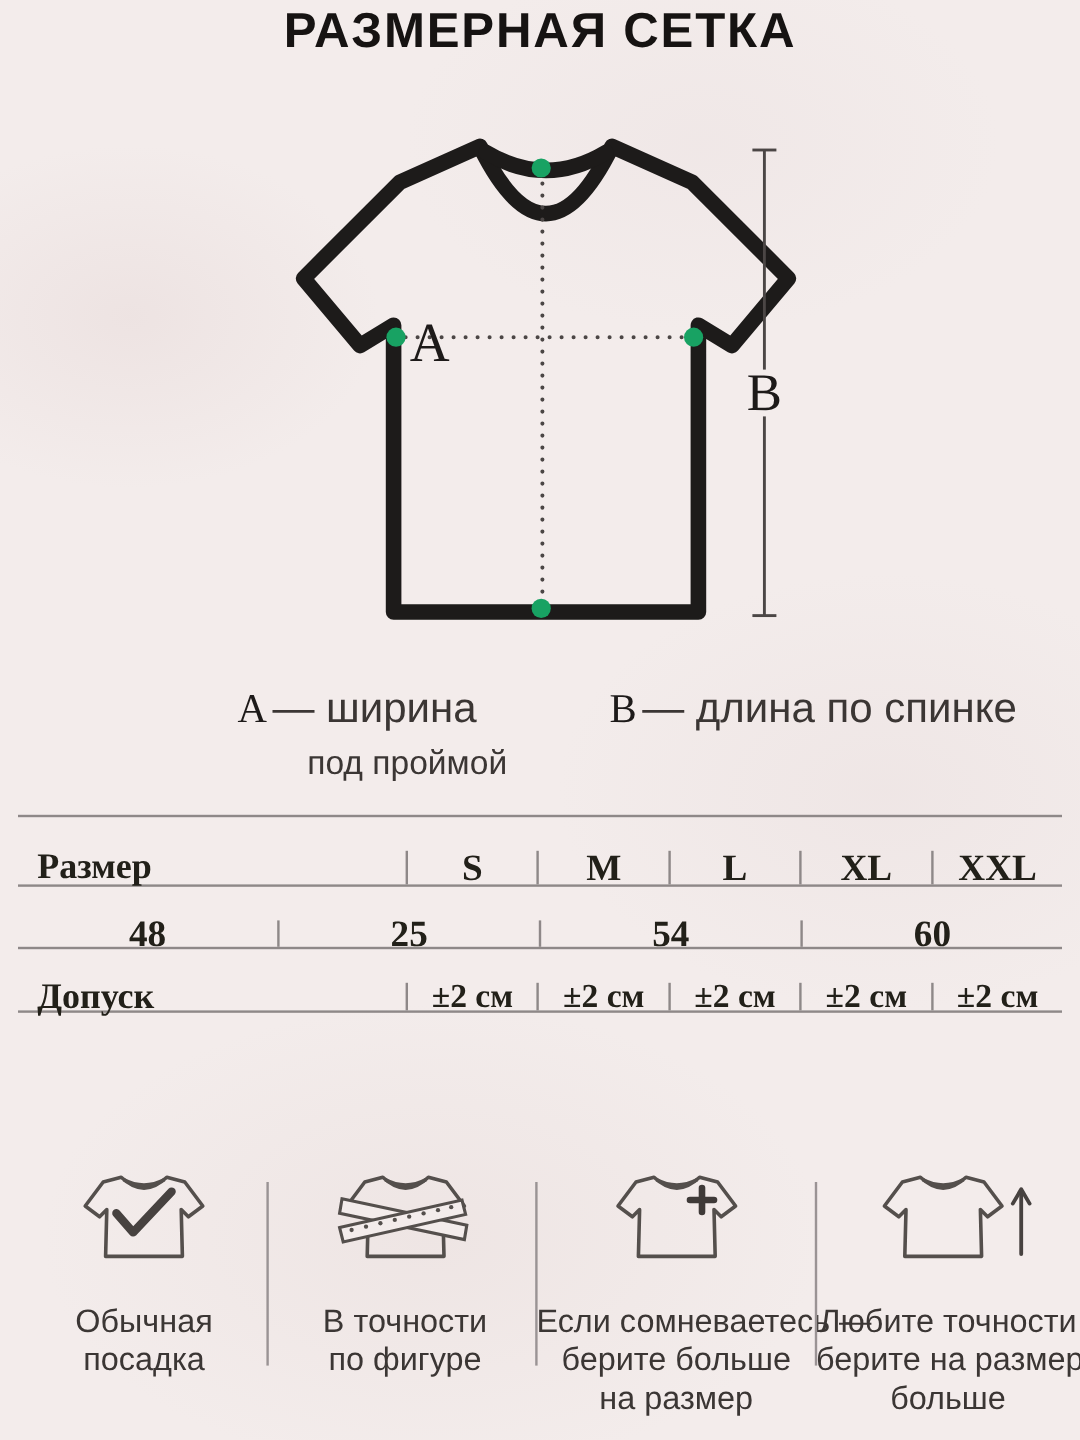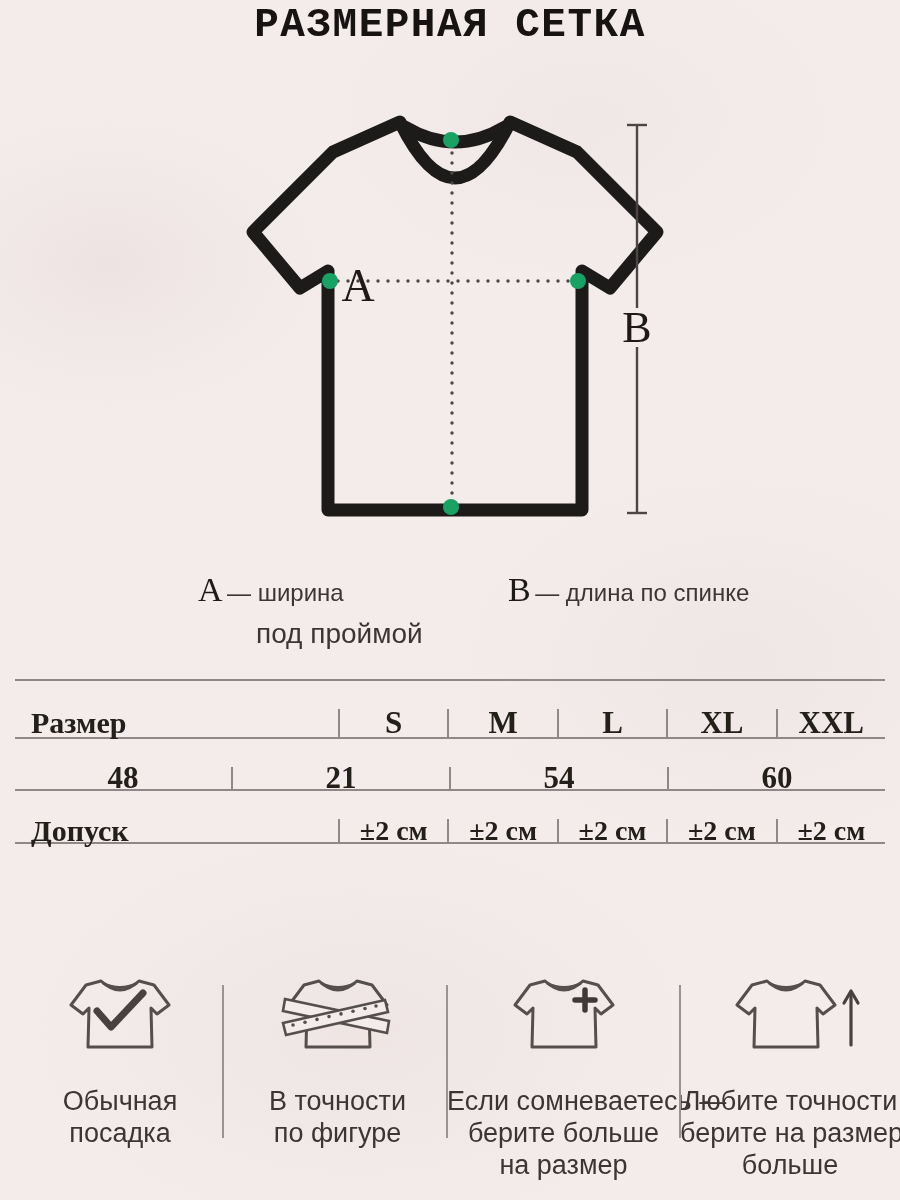--- a/index.html
+++ b/index.html
@@ -11,28 +11,28 @@
       radial-gradient(ellipse 420px 280px at 82% 55%, rgba(231,219,219,.35), transparent 65%),
       radial-gradient(ellipse 500px 300px at 40% 86%, rgba(227,213,211,.30), transparent 65%),
       radial-gradient(ellipse 380px 240px at 65% 10%, rgba(236,226,226,.45), transparent 65%),
       #f3eceb;
     font-family:"Liberation Sans", sans-serif;
     color:#3b3634;
   }
   .title {
     position:absolute; top:2px; left:0; width:100%;
     text-align:center;
-    font-family:Liberation Mono, monospace;
+    font-family:Liberation Sans, sans-serif;
     font-size:41px; font-weight:600; letter-spacing:1.5px;
     color:#161312;
   }
   .diagram { position:absolute; left:230px; top:95px; width:450px; height:460px; }
   .legend { position:absolute; left:0; top:571px; width:900px; }
   .legend .serif-letter { font-family:"Liberation Serif", serif; font-size:34px; color:#1d1a19; }
-  .legend .sans-part { font-size:24px; color:#3b3634; }
+  .legend .sans-part { font-size:35px; color:#3b3634; }
   .legend-a { position:absolute; left:198px; top:0; }
   .legend-a .line2 { margin-left:58px; margin-top:9px; font-size:28px; color:#3b3634; }
   .legend-b { position:absolute; left:508px; top:0; }
 
   .size-table {
     position:absolute; left:15px; top:679px; width:870px;
     border-bottom:2px solid #8e8888;
     font-family:"Liberation Serif", serif; color:#222019;
   }
   .t-row { display:flex; border-top:2px solid #8e8888; align-items:stretch; }
@@ -119,21 +119,21 @@
     <div class="t-row row-header">
       <div class="t-cell t-label">Размер</div>
       <div class="t-cell t-val">S</div>
       <div class="t-cell t-val">M</div>
       <div class="t-cell t-val">L</div>
       <div class="t-cell t-val">XL</div>
       <div class="t-cell t-val">XXL</div>
     </div>
     <div class="t-row row-data2">
       <div class="t-cell t-val">48</div>
-      <div class="t-cell t-val">21</div>
+      <div class="t-cell t-val">25</div>
       <div class="t-cell t-val">54</div>
       <div class="t-cell t-val">60</div>
     </div>
     <div class="t-row row-data3">
       <div class="t-cell t-label">Допуск</div>
       <div class="t-cell t-val">±2 см</div>
       <div class="t-cell t-val">±2 см</div>
       <div class="t-cell t-val">±2 см</div>
       <div class="t-cell t-val">±2 см</div>
       <div class="t-cell t-val">±2 см</div>

